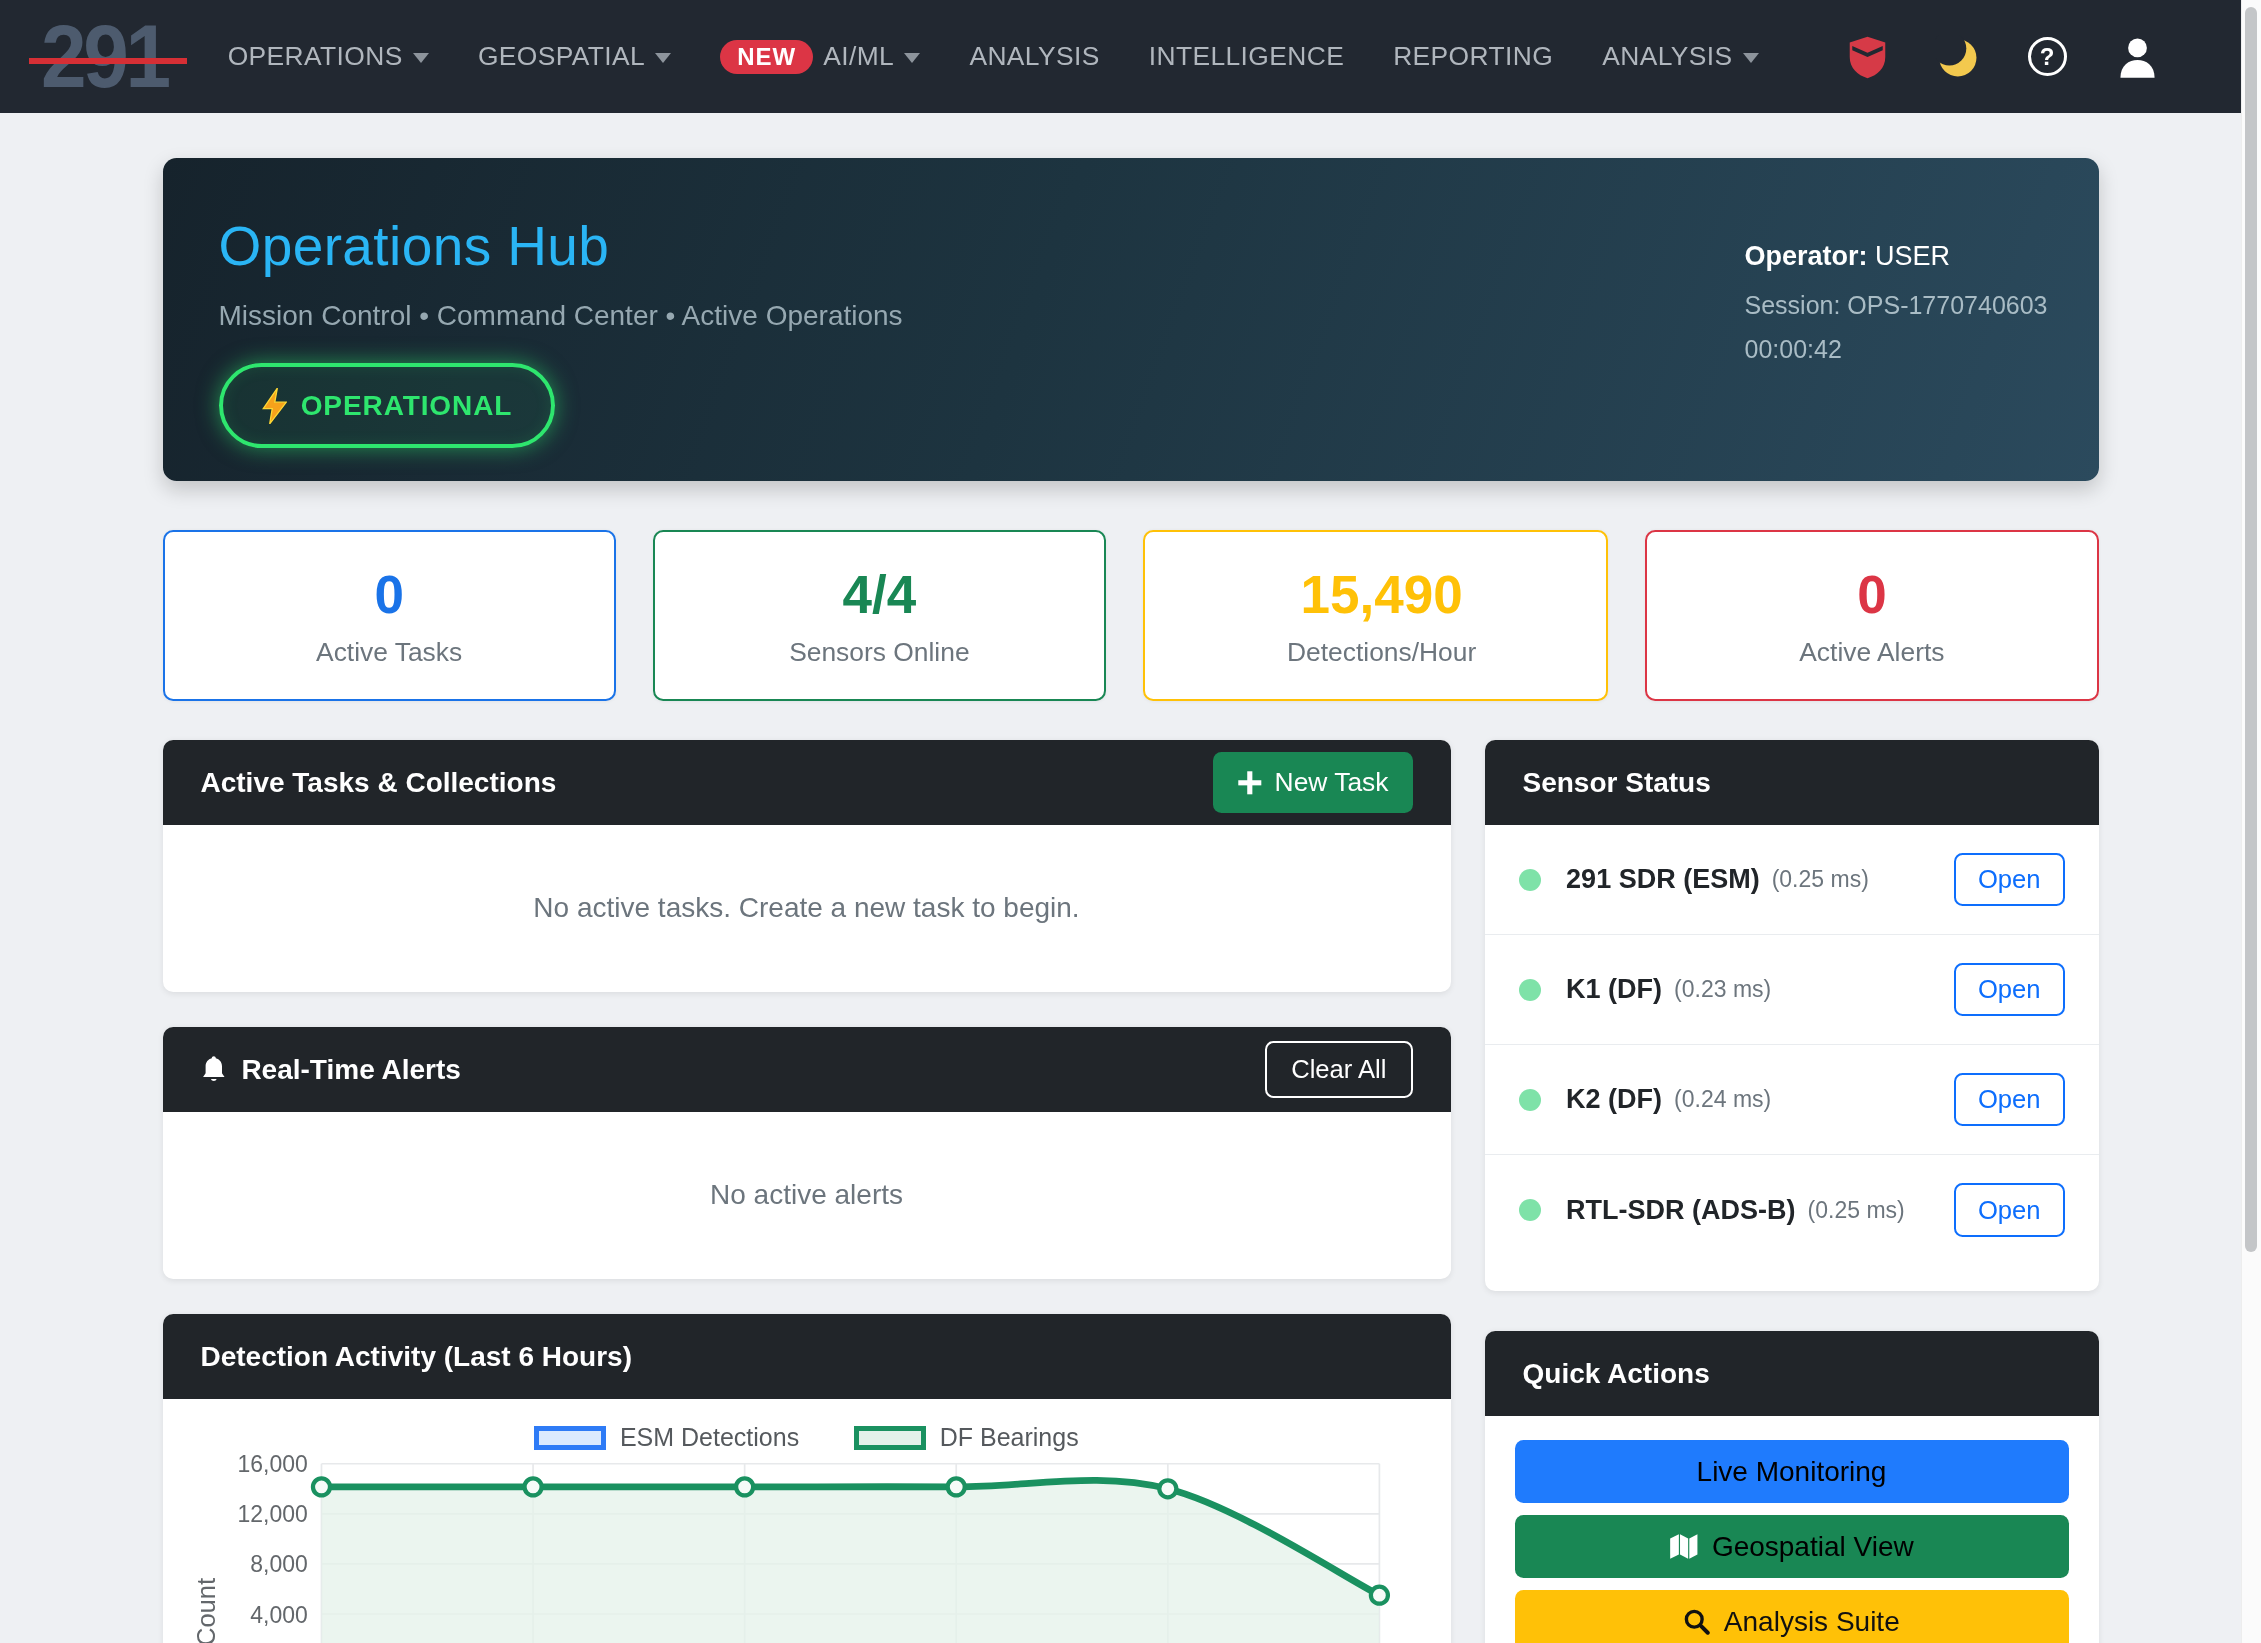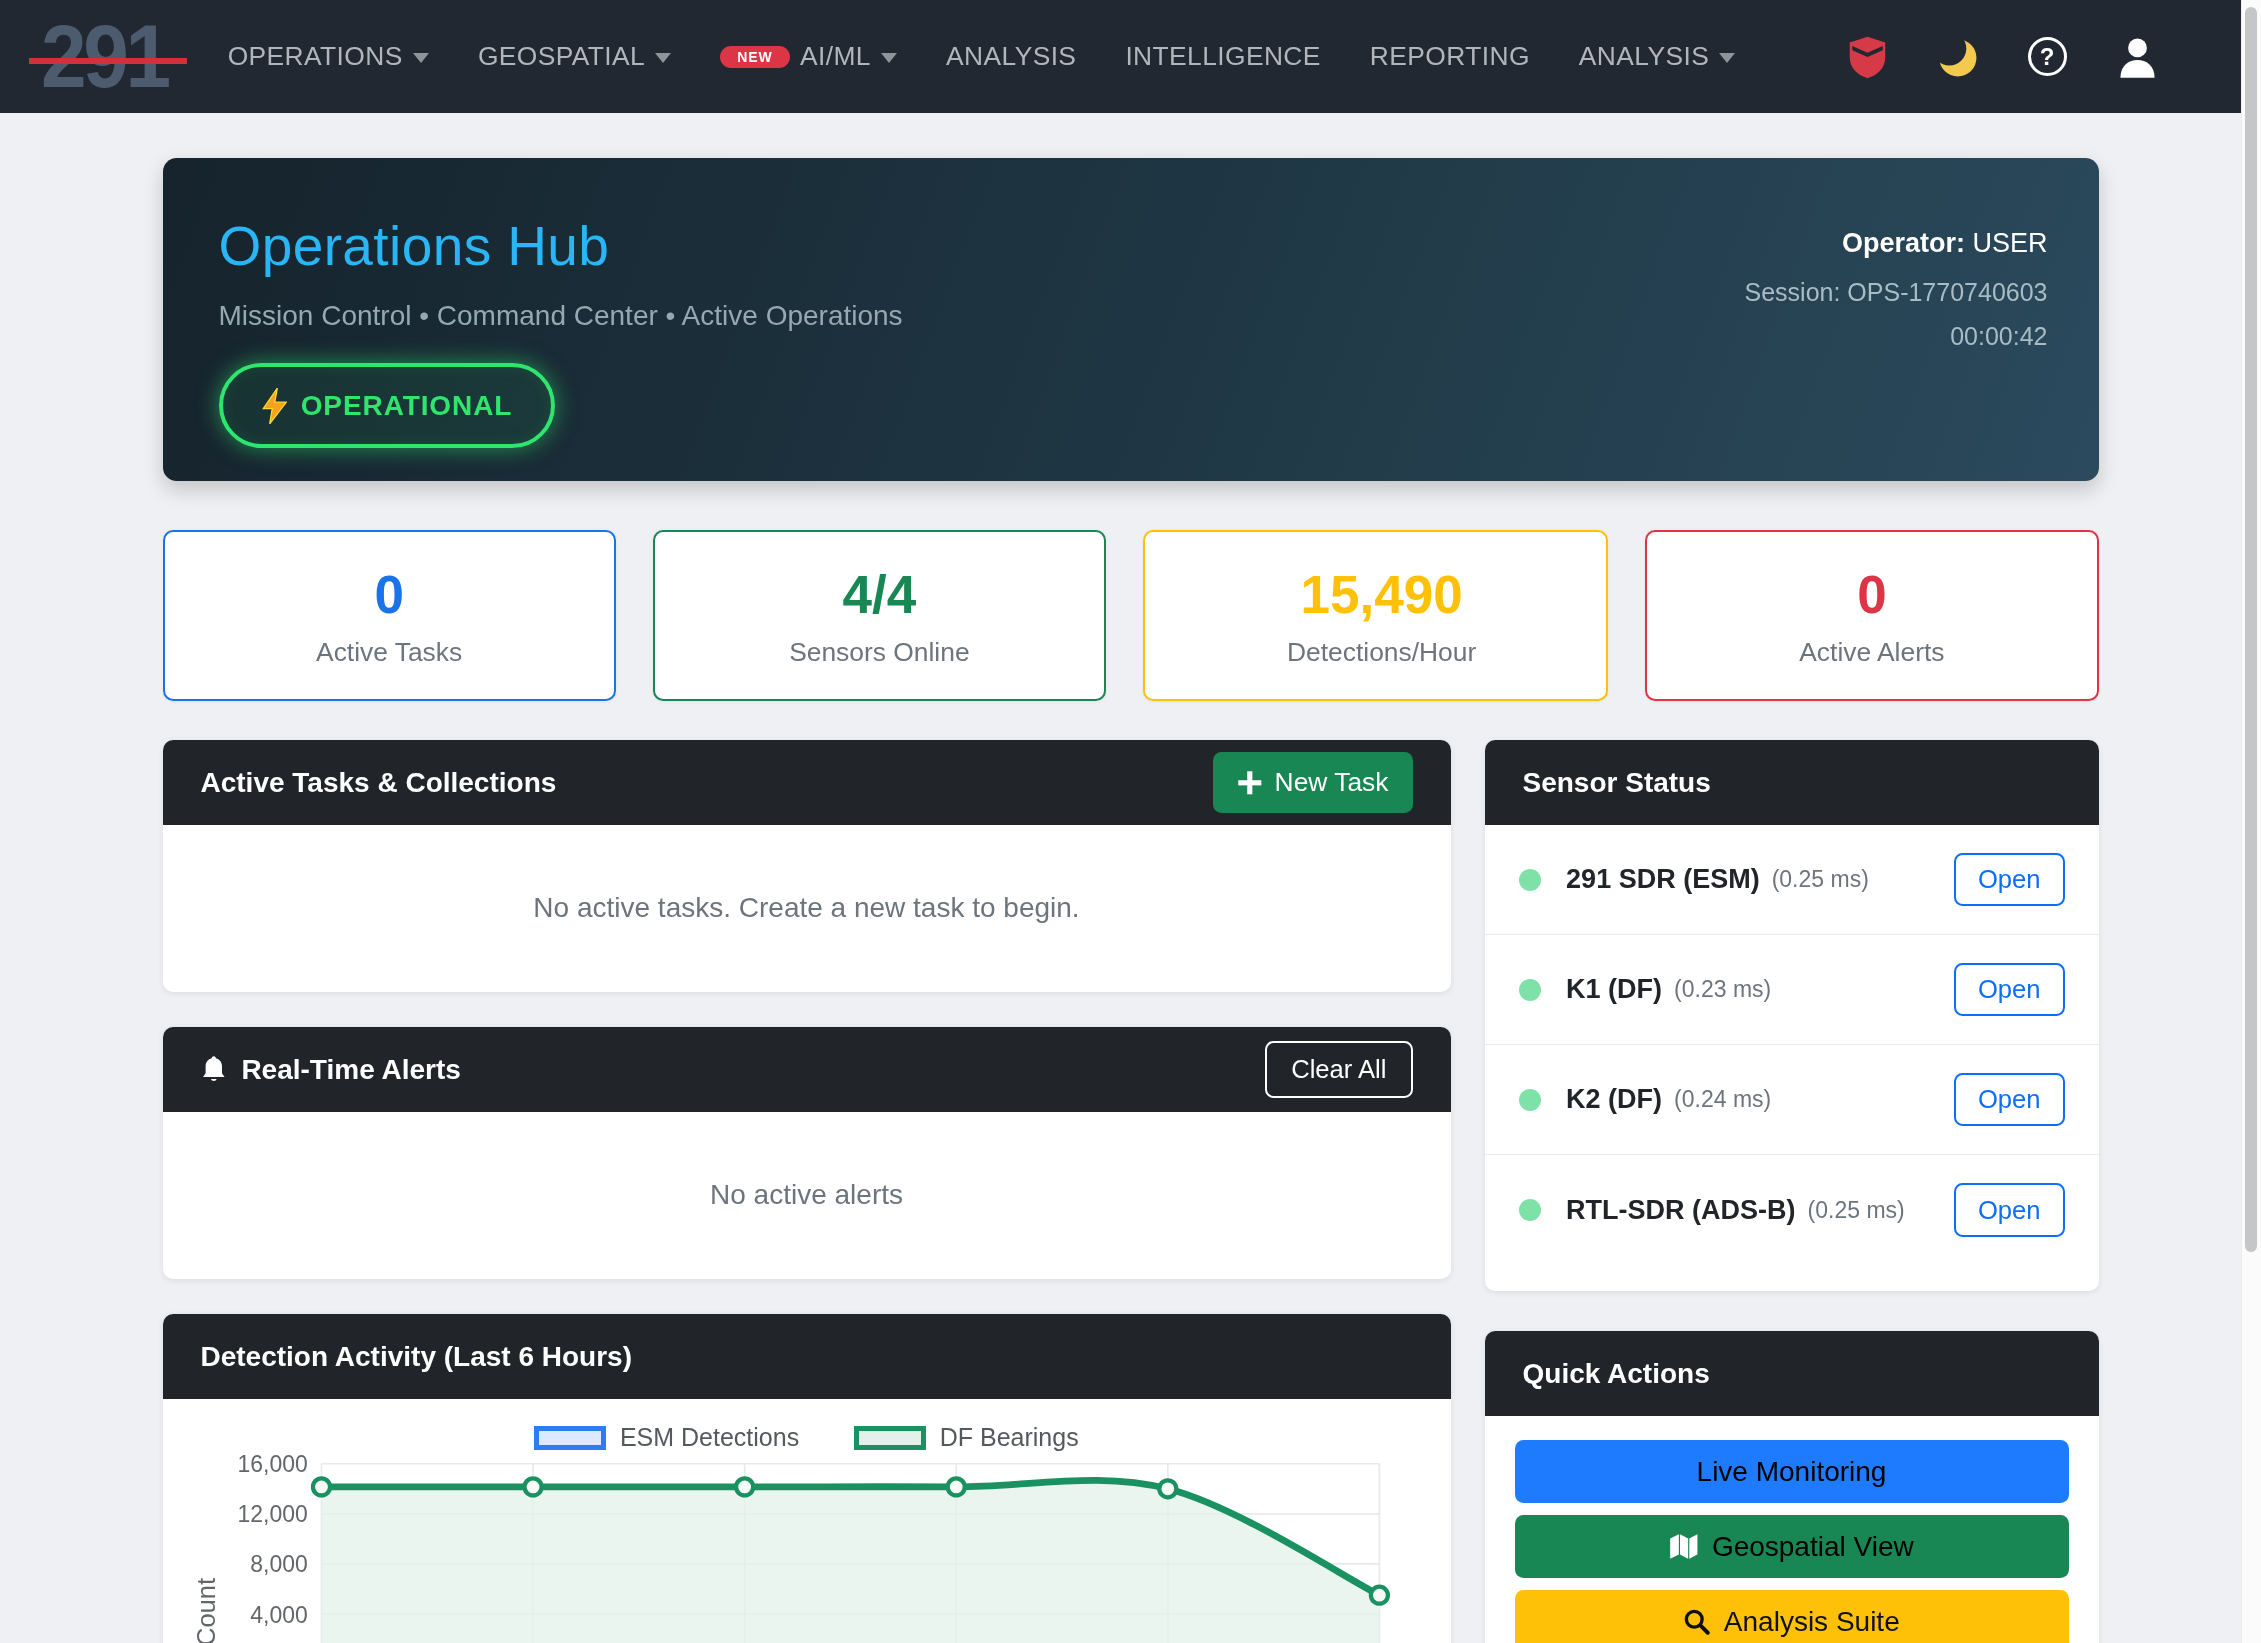--- a/index.html
+++ b/index.html
@@ -7,38 +7,38 @@
   body { background:#eef0f3; font-family:"Liberation Sans", sans-serif; position:relative; }
 
   
   .navbar { height:113px; background:#222831; display:flex; align-items:center; padding:0 102px 0 41px; position:relative; }
   .logo { position:relative; margin-right:60px; cursor:pointer; }
   .logo-text { font-size:82px; font-weight:800; color:#4d5b6e; letter-spacing:-3.4px; display:inline-block; transform:scaleY(1.08); }
   .logo-line { position:absolute; left:-12px; right:-19px; top:48px; height:6.8px; background:#d62f35; }
   .nav-items { display:flex; align-items:center; gap:49px; }
   .nav-item { display:flex; align-items:center; gap:10.2px; color:#b0b6bd; font-size:26.4px; letter-spacing:0.4px; cursor:pointer; white-space:nowrap; }
   .caret { width:0; height:0; border-left:8.5px solid transparent; border-right:8.5px solid transparent; border-top:10.2px solid #8d949c; margin-top:3.4px; }
-  .badge-new { background:#dc3545; color:#fff; font-size:14px; font-weight:700; padding:3px 17px; border-radius:19px; letter-spacing:0.9px; }
+  .badge-new { background:#dc3545; color:#fff; font-size:24px; font-weight:700; padding:3px 17px; border-radius:19px; letter-spacing:0.9px; }
   .nav-icons { margin-left:auto; display:flex; align-items:center; gap:46px; }
   .nav-icon { width:44px; height:44px; display:flex; align-items:center; justify-content:center; cursor:pointer; }
   .help-circle { width:39px; height:39px; border:3.4px solid #fff; border-radius:50%; color:#fff; font-size:24px; font-weight:700; display:flex; align-items:center; justify-content:center; }
 
   
   .container { width:1936px; margin:0 auto; }
   .hero { margin-top:45px; height:323px; border-radius:13.6px; position:relative;
           background:linear-gradient(110deg,#16232c 0%,#1d3440 45%,#2b4a5d 100%);
           box-shadow:0 8.5px 20.5px rgba(0,0,0,0.18); padding:56px 51px 0 56px; }
   .hero-title { color:#2ab5f5; font-size:55px; font-weight:500; letter-spacing:0.4px; }
   .hero-sub { color:#96a8b1; font-size:28px; margin-top:22px; }
   .status-pill { display:inline-flex; align-items:center; gap:13.6px; margin-top:31px;
                  border:4.3px solid #2ee66e; border-radius:51px; padding:20.5px 39px;
                  background:rgba(46,230,110,0.07);
                  box-shadow:0 0 22px rgba(46,230,110,0.55), inset 0 0 15.3px rgba(46,230,110,0.12); }
   .status-pill span.txt { color:#2ee66e; font-size:28px; font-weight:700; letter-spacing:0.9px; }
-  .hero-right { position:absolute; top:70px; right:51px; text-align:right; }
+  .hero-right { position:absolute; top:83px; right:51px; text-align:left; }
   .hero-right .op { color:#fff; font-size:27px; }
   .hero-right .op b { font-weight:700; }
   .hero-right .sess { color:#a9bcc5; font-size:25px; margin-top:19px; }
   .hero-right .timer { color:#a9bcc5; font-size:25px; margin-top:15.3px; }
 
   .stats-row { display:flex; gap:37px; margin-top:49px; }
   .stat-card { flex:1; height:171px; background:#fff; border-radius:10.2px; border:2.6px solid; display:flex; flex-direction:column; align-items:center; justify-content:center; gap:12px; box-shadow:0 0.9px 3.4px rgba(0,0,0,0.05); }
   .stat-value { font-size:53px; font-weight:600; }
   .stat-label { font-size:26.4px; color:#6c757d; }
   .sc-blue { border-color:#1a73e8; } .sc-blue .stat-value { color:#1a73e8; }

